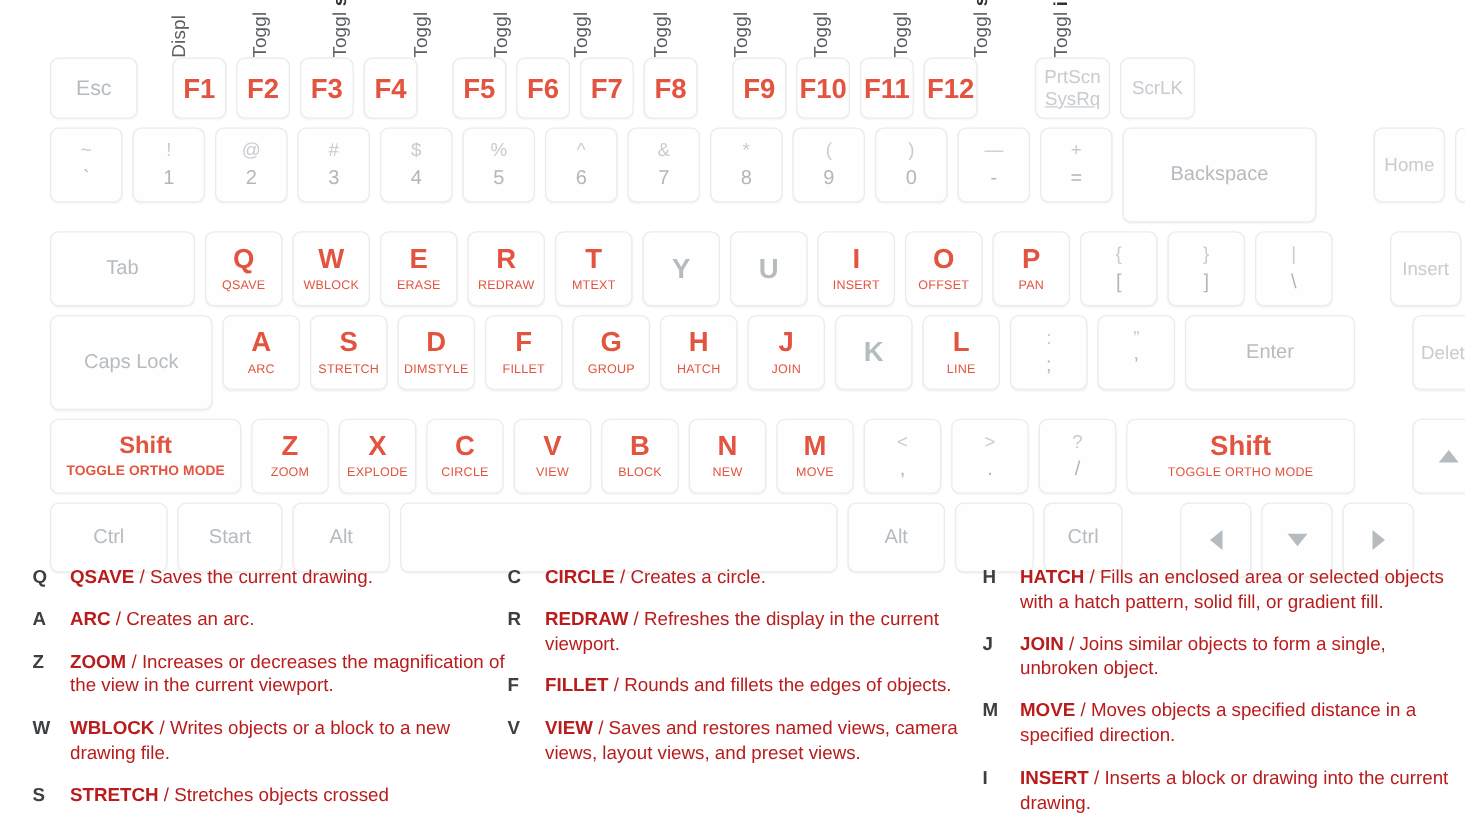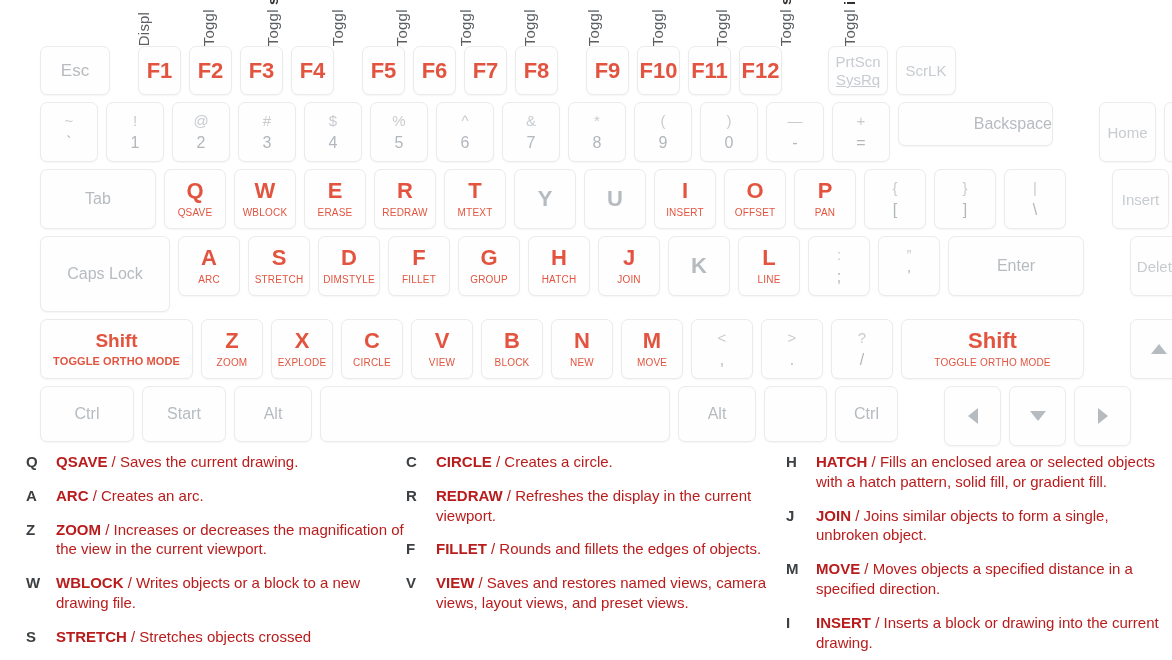--- a/index.html
+++ b/index.html
@@ -73,21 +73,21 @@
   .glyph { font-size: 22px; font-weight: 600; color: #e2543f; line-height: 1; }
   .cmd { font-size: 10px; letter-spacing: .2px; color: #e2543f; margin-top: 5px; font-weight: 400; }
 
   .k-shift {
     width: 153px; height: 60px;
   }
   .k-shift .glyph { font-size: 19px; font-weight: 600; }
   .k-shift .cmd { font-size: 11px; font-weight: bold; letter-spacing: .1px; }
   .k-shift-r { width: 183px; height: 60px; }
 
-  .k-back  { width: 155px; height: 44px; align-items: flex-end; }
+  .k-back  { width: 155px; height: 76px; }
   .k-tab   { width: 116px; height: 60px; }
   .k-caps  { width: 130px; height: 76px; }
   .k-enter { width: 136px; height: 60px; }
   .k-ctrl  { width: 94px; height: 56px; }
   .k-start { width: 84px; height: 56px; }
   .k-alt   { width: 78px; height: 56px; }
   .k-space { width: 350px; height: 56px; }
   .k-alt2  { width: 78px; height: 56px; }
   .k-ctrl2 { width: 63px; height: 56px; }
   .k-ctrl3 { width: 63px; height: 56px; }

